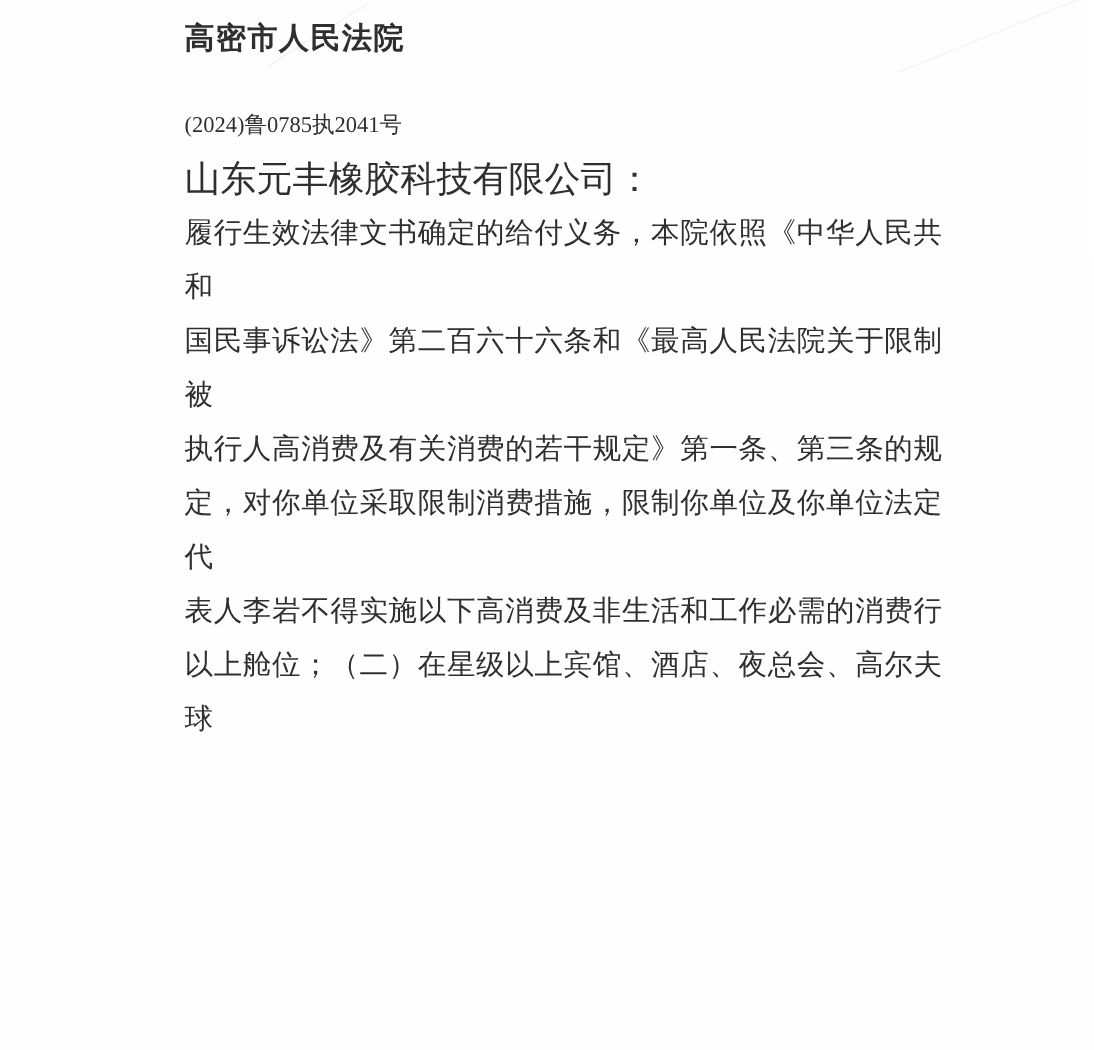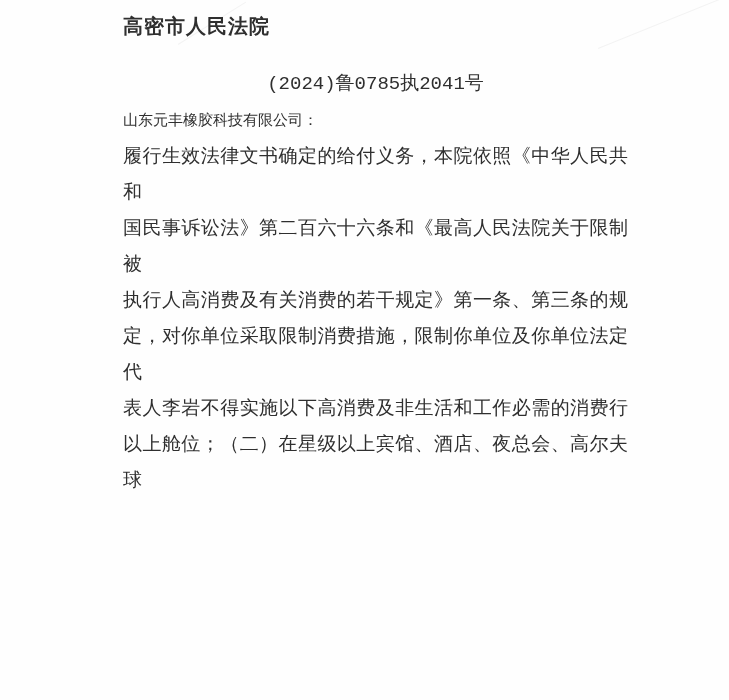--- a/index.html
+++ b/index.html
@@ -24,27 +24,26 @@
   }
   .title {
     font-size: 20px;
     font-weight: bold;
     line-height: 36px;
     text-align: left;
     letter-spacing: 1px;
   }
   .case-number {
     margin-top: 22px;
-    font-size: 19px;
+    font-size: 15px;
     line-height: 36px;
-    text-align: center;
-    font-family: Liberation Mono, monospace;
+    text-align: left;
   }
   .addressee {
-    font-size: 15px;
+    font-size: 24px;
     line-height: 36px;
     text-align: left;
   }
   .body-text {
     font-size: 19px;
   }
   .line {
     line-height: 36px;
     text-align: justify;
     text-align-last: justify;

